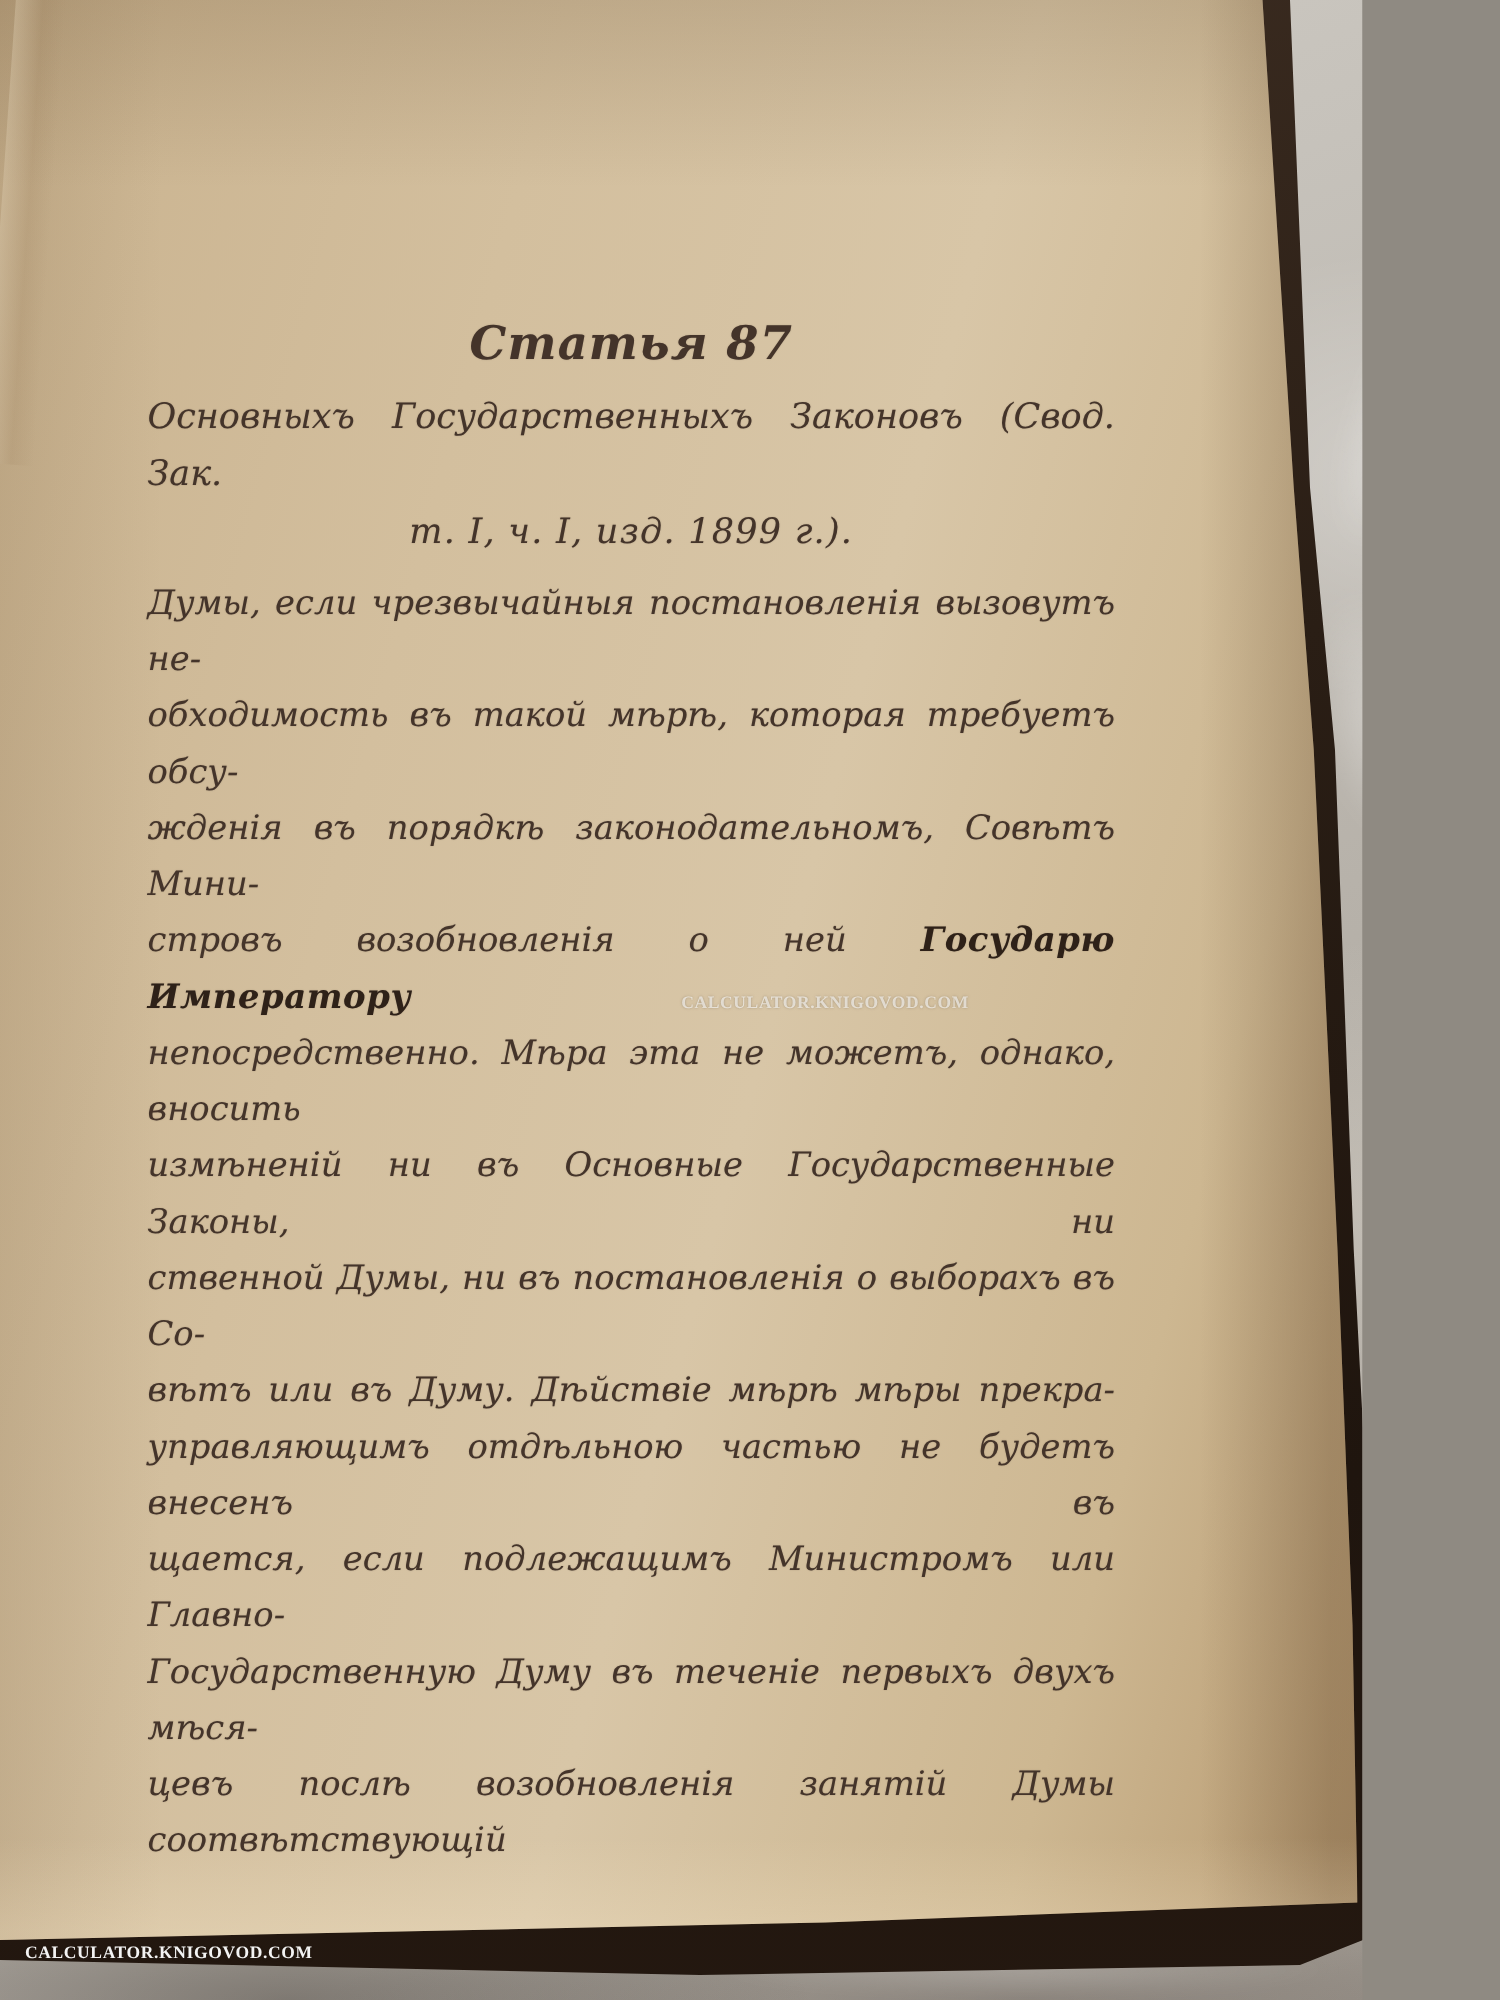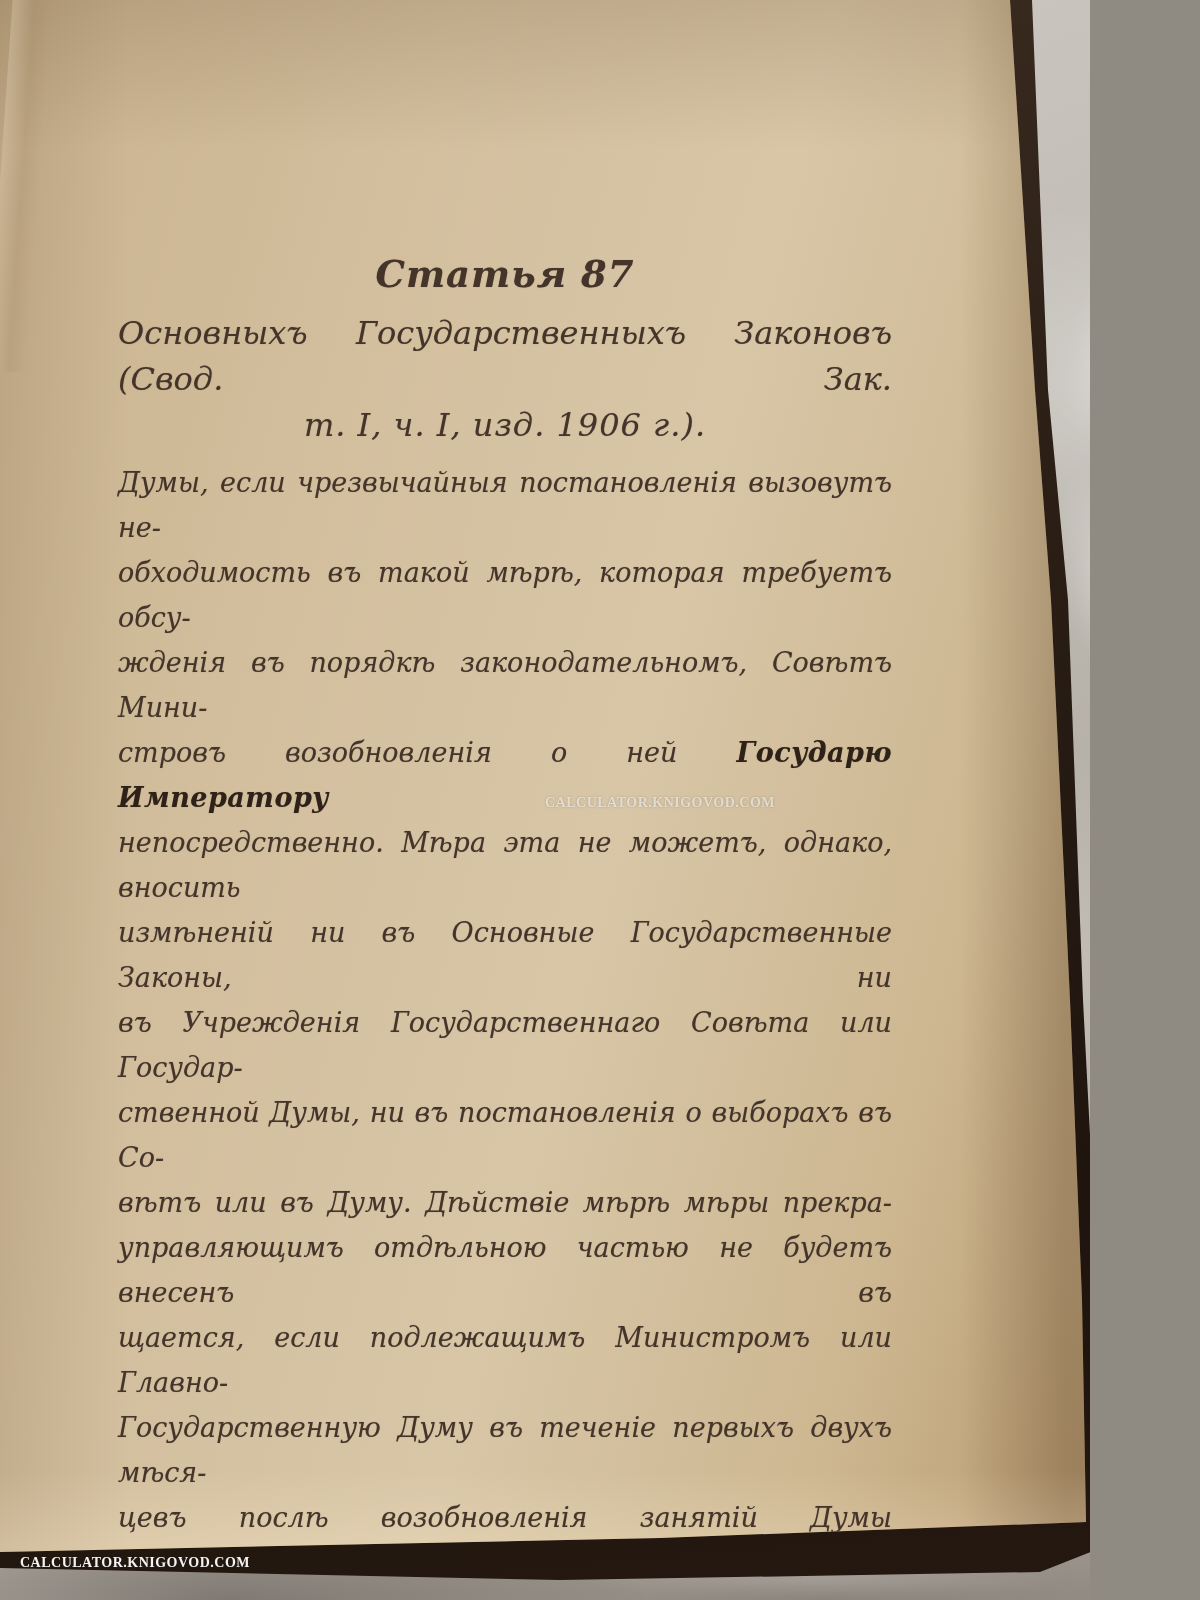--- a/index.html
+++ b/index.html
@@ -36,21 +36,21 @@
     linear-gradient(to left, rgba(90,65,40,.30) 0 26px, rgba(90,65,40,0) 130px);}
   .crease{position:absolute;left:0;top:-8px;width:40px;height:380px;transform:rotate(4deg);
     background:linear-gradient(to right, rgba(222,206,178,.85), rgba(150,120,85,.30) 55%, rgba(150,120,85,0) 100%);
     opacity:.45;}
 
   
   .text-block{position:absolute;left:118px;top:246px;width:774px;color:#44342a;
     text-shadow:0 0 1px rgba(67,51,42,.35);}
   .title{font-style:italic;font-weight:700;font-size:37px;line-height:44px;
     padding-top:6px;text-align:center;letter-spacing:1px;}
-  .subtitle{margin-top:14px;font-style:italic;font-size:32px;line-height:46px;}
+  .subtitle{margin-top:14px;font-style:italic;font-size:28px;line-height:46px;}
   .subtitle .s1{text-align:justify;text-align-last:justify;}
   .subtitle .s2{text-align:center;letter-spacing:1px;}
   .body{margin-top:12px;font-style:italic;font-size:27px;line-height:45px;}
   .line{text-align:justify;text-align-last:justify;}
   .line.indent{text-indent:58px;}
   .line b{font-weight:700;color:#2e2118;letter-spacing:.5px;}
 
   
   .wm{position:absolute;font-family:Liberation Serif, serif;font-weight:700;
       white-space:nowrap;}
@@ -71,31 +71,30 @@
   <div class="cover"></div>
 
   <div class="page">
     <div class="crease"></div>
 
     <div class="text-block">
       <div class="title">Статья 87</div>
 
       <div class="subtitle">
         <div class="s1">Основныхъ Государственныхъ Законовъ (Свод. Зак.</div>
-        <div class="s2">т. I, ч. I, изд. 1906 г.).</div>
+        <div class="s2">т. I, ч. I, изд. 1899 г.).</div>
       </div>
 
       <div class="body">
         <div class="line"><span>Думы, если чрезвычайныя постановленія вызовутъ не-</span><b></b><span></span></div>
         <div class="line"><span>обходимость въ такой мѣрѣ, которая требуетъ обсу-</span><b></b><span></span></div>
         <div class="line"><span>жденія въ порядкѣ законодательномъ, Совѣтъ Мини-</span><b></b><span></span></div>
         <div class="line"><span>стровъ возобновленія о ней </span><b>Государю Императору</b><span></span></div>
         <div class="line"><span>непосредственно. Мѣра эта не можетъ, однако, вносить</span><b></b><span></span></div>
         <div class="line"><span>измѣненій ни въ Основные Государственные Законы, ни</span><b></b><span></span></div>
-        <div class="line"><span>въ Учрежденія Государственнаго Совѣта или Государ-</span><b></b><span></span></div>
         <div class="line"><span>ственной Думы, ни въ постановленія о выборахъ въ Со-</span><b></b><span></span></div>
         <div class="line"><span>вѣтъ или въ Думу. Дѣйствіе мѣрѣ мѣры прекра-</span><b></b><span></span></div>
         <div class="line"><span>управляющимъ отдѣльною частью не будетъ внесенъ въ</span><b></b><span></span></div>
         <div class="line"><span>щается, если подлежащимъ Министромъ или Главно-</span><b></b><span></span></div>
         <div class="line"><span>Государственную Думу въ теченіе первыхъ двухъ мѣся-</span><b></b><span></span></div>
         <div class="line"><span>цевъ послѣ возобновленія занятій Думы соотвѣтствующій</span><b></b><span></span></div>
 
       </div>
 
     </div>

